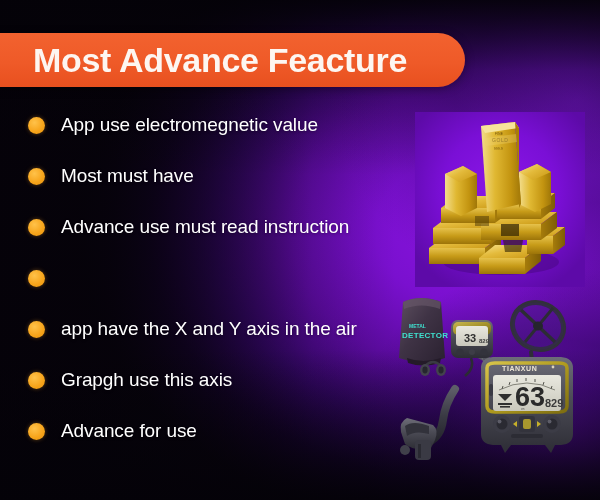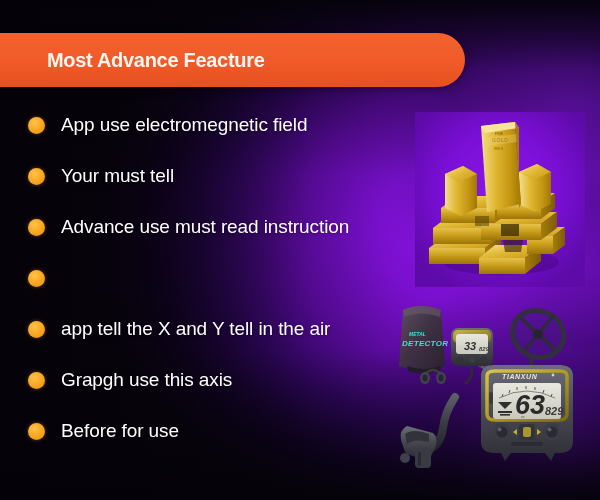--- a/index.html
+++ b/index.html
@@ -42,23 +42,23 @@
 
   
   .banner{
     position:absolute;left:0;top:33px;width:465px;height:54px;
     background:linear-gradient(180deg,#f2622f 0%,#ef5a28 55%,#e8501f 100%);
     border-radius:0 30px 30px 0;
     display:flex;align-items:center;
     box-shadow:0 2px 10px rgba(0,0,0,.35);
   }
   .banner-title{
-    margin-left:47px;
+    margin-left:33px;
     color:#fdf6f1;
-    font-size:20px;font-weight:bold;letter-spacing:-.3px;
+    font-size:34px;font-weight:bold;letter-spacing:-.3px;
     white-space:nowrap;
   }
 
   
   .list{position:absolute;left:28px;top:110px;width:420px;}
   .list-item{
     display:flex;align-items:center;height:30px;margin-bottom:21px;
   }
   .bullet{
     width:17px;height:17px;border-radius:50%;flex:0 0 17px;
@@ -70,21 +70,21 @@
     letter-spacing:-.1px;white-space:nowrap;
     text-shadow:0 1px 3px rgba(0,0,0,.35);
   }
 
   
   .gold-art{position:absolute;left:415px;top:112px;width:170px;height:175px;}
   .gold-art svg{display:block;}
   .goldstamp{font-size:3.2px;fill:#6b4c05;font-family:"Liberation Sans",sans-serif;letter-spacing:.2px;}
 
   
-  .detector-art{position:absolute;left:385px;top:292px;width:215px;height:190px;font-style:italic;}
+  .detector-art{position:absolute;left:385px;top:284px;width:215px;height:190px;}
   .detector-art svg{display:block;}
   .bagtext1{font-size:5px;fill:#3fe0cf;font-weight:bold;font-family:"Liberation Sans",sans-serif;}
   .bagtext2{font-size:8px;fill:#3fe0cf;font-weight:bold;font-family:"Liberation Sans",sans-serif;letter-spacing:.3px;}
   .brandtext{font-size:7px;fill:#efe7d6;font-weight:bold;font-family:"Liberation Sans",sans-serif;letter-spacing:.6px;}
   .bignum{font-size:27px;fill:#2a2a2a;font-weight:bold;font-family:"Liberation Sans",sans-serif;}
   .subnum{font-size:11px;fill:#3a3a3a;font-weight:bold;font-family:"Liberation Sans",sans-serif;}
   .smallnum{font-size:11px;fill:#2f2f2f;font-weight:bold;font-family:"Liberation Sans",sans-serif;}
   .tinynum{font-size:5px;fill:#3a3a3a;font-weight:bold;font-family:"Liberation Sans",sans-serif;}
   .microtxt{font-size:2.6px;fill:#4a4a4a;font-family:"Liberation Sans",sans-serif;}
 </style>
@@ -101,50 +101,50 @@
   <div class="bg-vignette"></div>
 
   <div class="banner">
     <div class="banner-title">Most Advance Feacture</div>
   </div>
 
   <div class="list">
 
     <div class="list-item">
       <span class="bullet"></span>
-      <span class="item-label">App use electromegnetic field</span>
-    </div>
-
-    <div class="list-item">
-      <span class="bullet"></span>
-      <span class="item-label">Your must tell</span>
+      <span class="item-label">App use electromegnetic value</span>
+    </div>
+
+    <div class="list-item">
+      <span class="bullet"></span>
+      <span class="item-label">Most must have</span>
     </div>
 
     <div class="list-item">
       <span class="bullet"></span>
       <span class="item-label">Advance use must read instruction</span>
     </div>
 
     <div class="list-item">
       <span class="bullet"></span>
     </div>
 
     <div class="list-item">
       <span class="bullet"></span>
-      <span class="item-label">app tell the X and Y tell in the air</span>
+      <span class="item-label">app have the X and Y axis in the air</span>
     </div>
 
     <div class="list-item">
       <span class="bullet"></span>
       <span class="item-label">Grapgh use this axis</span>
     </div>
 
     <div class="list-item">
       <span class="bullet"></span>
-      <span class="item-label">Before for use</span>
+      <span class="item-label">Advance for use</span>
     </div>
 
   </div>
 
   <div class="gold-art">
     <svg viewBox="0 0 170 175" width="170" height="175" xmlns="http://www.w3.org/2000/svg">
       <defs>
         <radialGradient id="goldBack" cx="50%" cy="45%" r="62%">
           <stop offset="0%" stop-color="#8b17e8"></stop>
           <stop offset="55%" stop-color="#7a0fd6"></stop>

